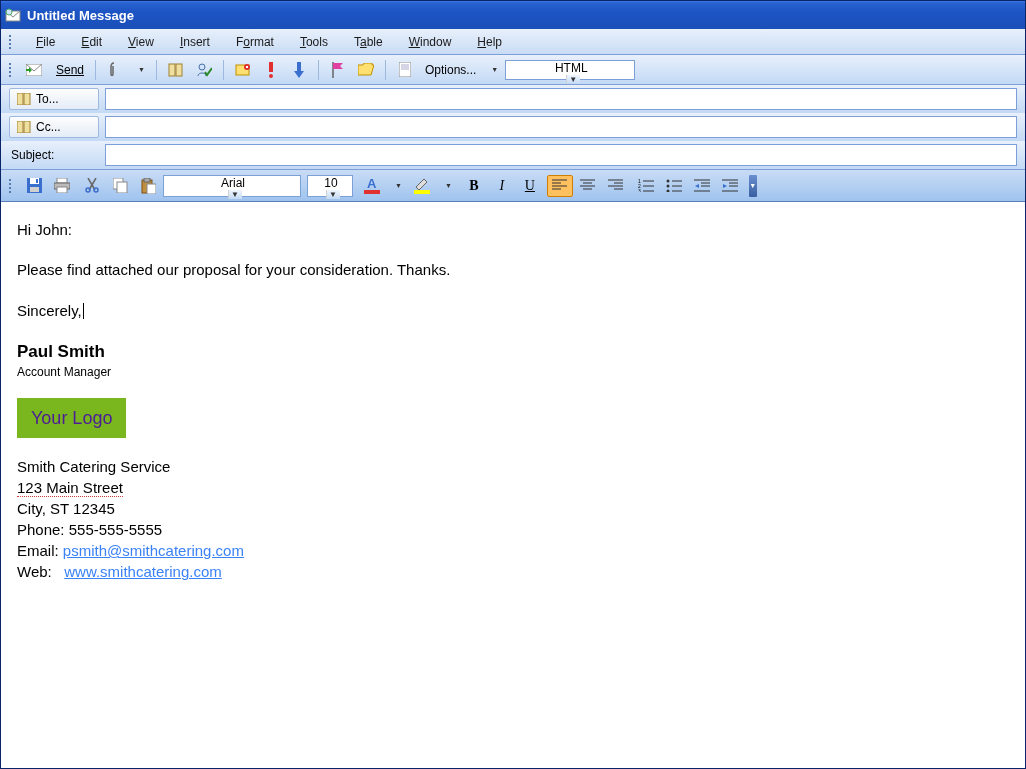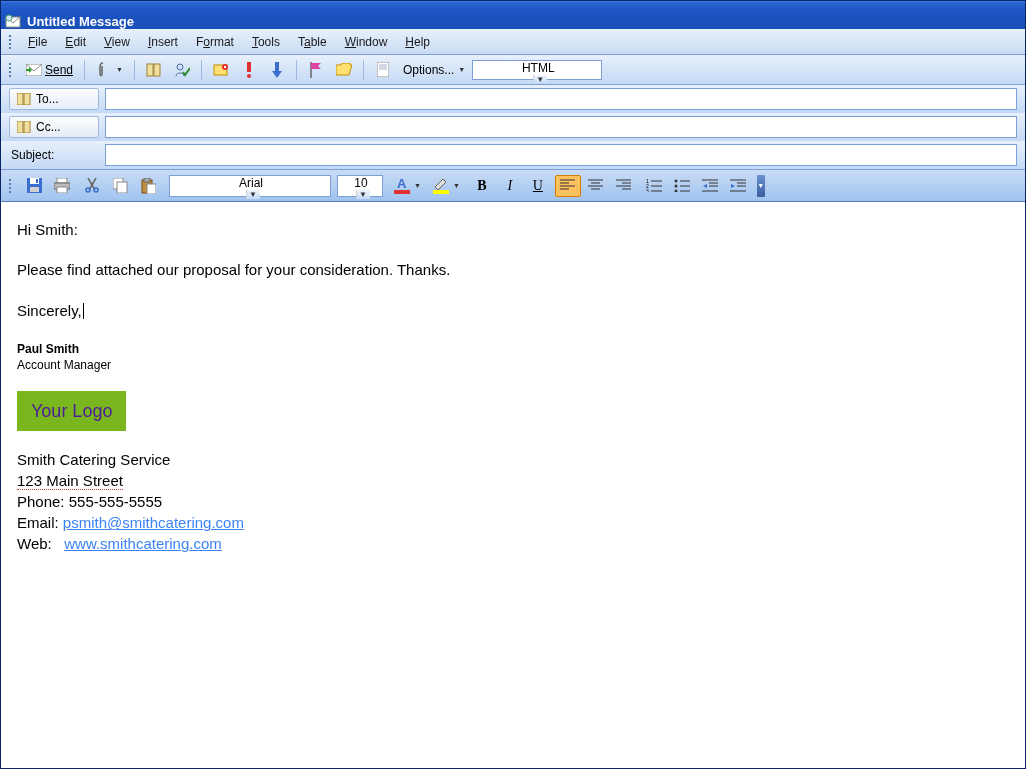--- a/index.html
+++ b/index.html
@@ -10,39 +10,40 @@
   width: 1026px;
   height: 769px;
   overflow: hidden;
   border: 1px solid #0a246a;
 }
 .titlebar {
   background: linear-gradient(to bottom, #3b77e3 0%, #2961cf 8%, #1d54c4 40%, #1a4fb8 100%);
   height: 28px;
   color: #fff;
   display: flex;
-  align-items: flex-end;
+  align-items: center;
   padding: 0 4px;
   font-weight: bold;
   font-size: 13px;
 }
 .titlebar .ticon {
   width: 16px; height: 16px;
   margin-right: 6px;
   display: inline-flex;
   align-items: center;
   justify-content: center;
 }
 .menubar {
   background: linear-gradient(to bottom, #e8f0fb 0%, #c9dcf5 100%);
   border-bottom: 1px solid #7b9fd6;
   height: 26px;
   display: flex;
   align-items: center;
   padding: 0 6px;
+  gap: 8px;
 }
 .grip {
   display: inline-flex;
   flex-direction: column;
   gap: 2px;
   margin-right: 6px;
   padding: 0 2px;
 }
 .grip span { width: 2px; height: 2px; background: #5a7bb0; display:block; }
 .menubar .menuitem {
@@ -60,21 +61,21 @@
   align-items: center;
   padding: 0 6px;
   gap: 2px;
 }
 .toolbar .sep {
   width: 1px; height: 20px; background: #9db9e0; margin: 0 4px;
 }
 .tbtn {
   display: inline-flex;
   align-items: center;
-  gap: 3px;
+  gap: 14px;
   padding: 2px 4px;
   cursor: default;
   border: 1px solid transparent;
   border-radius: 2px;
   height: 22px;
   font-size: 12px;
 }
 .tbtn .dd {
   font-size: 7px;
   color: #333;
@@ -152,21 +153,21 @@
   padding: 18px 16px;
   font-family: Arial, sans-serif;
   font-size: 15px;
   line-height: 1.35;
   color: #000;
   background: #fff;
   height: calc(769px - 28px - 26px - 30px - 28px - 28px - 28px - 32px - 2px);
   overflow: auto;
 }
 .body-area p { margin: 0 0 20px 0; }
-.sig-name { font-weight: bold; font-size: 12px; }
+.sig-name { font-weight: bold; font-size: 17px; }
 .sig-title { font-size: 12px; margin-bottom: 18px; }
 .logo {
   background: #7ab61e;
   color: #4c1d95;
   font-family: Verdana, sans-serif;
   font-size: 18px;
   padding: 8px 14px;
   display: inline-block;
   margin-bottom: 18px;
 }
@@ -437,21 +438,21 @@
   <div class="tbtn">
     <span class="iconbox">
       <svg width="15" height="16" viewBox="0 0 15 16">
           <rect x="1" y="2" width="10" height="13" fill="#c09040" stroke="#805010"></rect>
           <rect x="3" y="0" width="6" height="4" fill="#aaa" stroke="#666"></rect>
           <rect x="6" y="6" width="9" height="10" fill="#fff" stroke="#888"></rect>
         </svg>
     </span>
   </div>
 
-  <div class="combo" style="width:162px;margin-left:6px">
+  <div class="combo" style="width:138px;margin-left:0">
     <span style="flex:1">Arial</span>
     <span class="dd">▼</span>
   </div>
 
   <div class="combo" style="width:46px;margin-left:4px">
     <span style="flex:1">10</span>
     <span class="dd">▼</span>
   </div>
 
   <div class="tbtn" style="margin-left:4px">
@@ -565,29 +566,30 @@
           <line x1="0" y1="12" x2="16" y2="12" stroke="#333"></line>
           <polygon points="1,5 5,7 1,9" fill="#3a6fd0"></polygon>
         </svg>
     </span>
   </div>
 
   <div class="end-grip">▾</div>
 </div>
 
 <div class="body-area">
-  <p>Hi Smith:</p>
+  <p>Hi John:</p>
   <p>Please find attached our proposal for your consideration.  Thanks.</p>
   <p><span>Sincerely,</span><span class="cursor-caret"></span></p>
 
   <div class="sig-name">Paul Smith</div>
   <div class="sig-title">Account Manager</div>
 
   <div class="logo">Your Logo</div>
 
   <div class="sig-block">
     <div>Smith Catering Service</div>
     <div><span class="redline">123 Main Street</span></div>
+    <div>City, ST 12345</div>
     <div><span>Phone: </span><span>555-555-5555</span></div>
     <div><span>Email: </span><a href="#">psmith@smithcatering.com</a></div>
     <div><span style="white-space:pre">Web:   </span><a href="#">www.smithcatering.com</a></div>
   </div>
 </div>
 
 </body></html>

